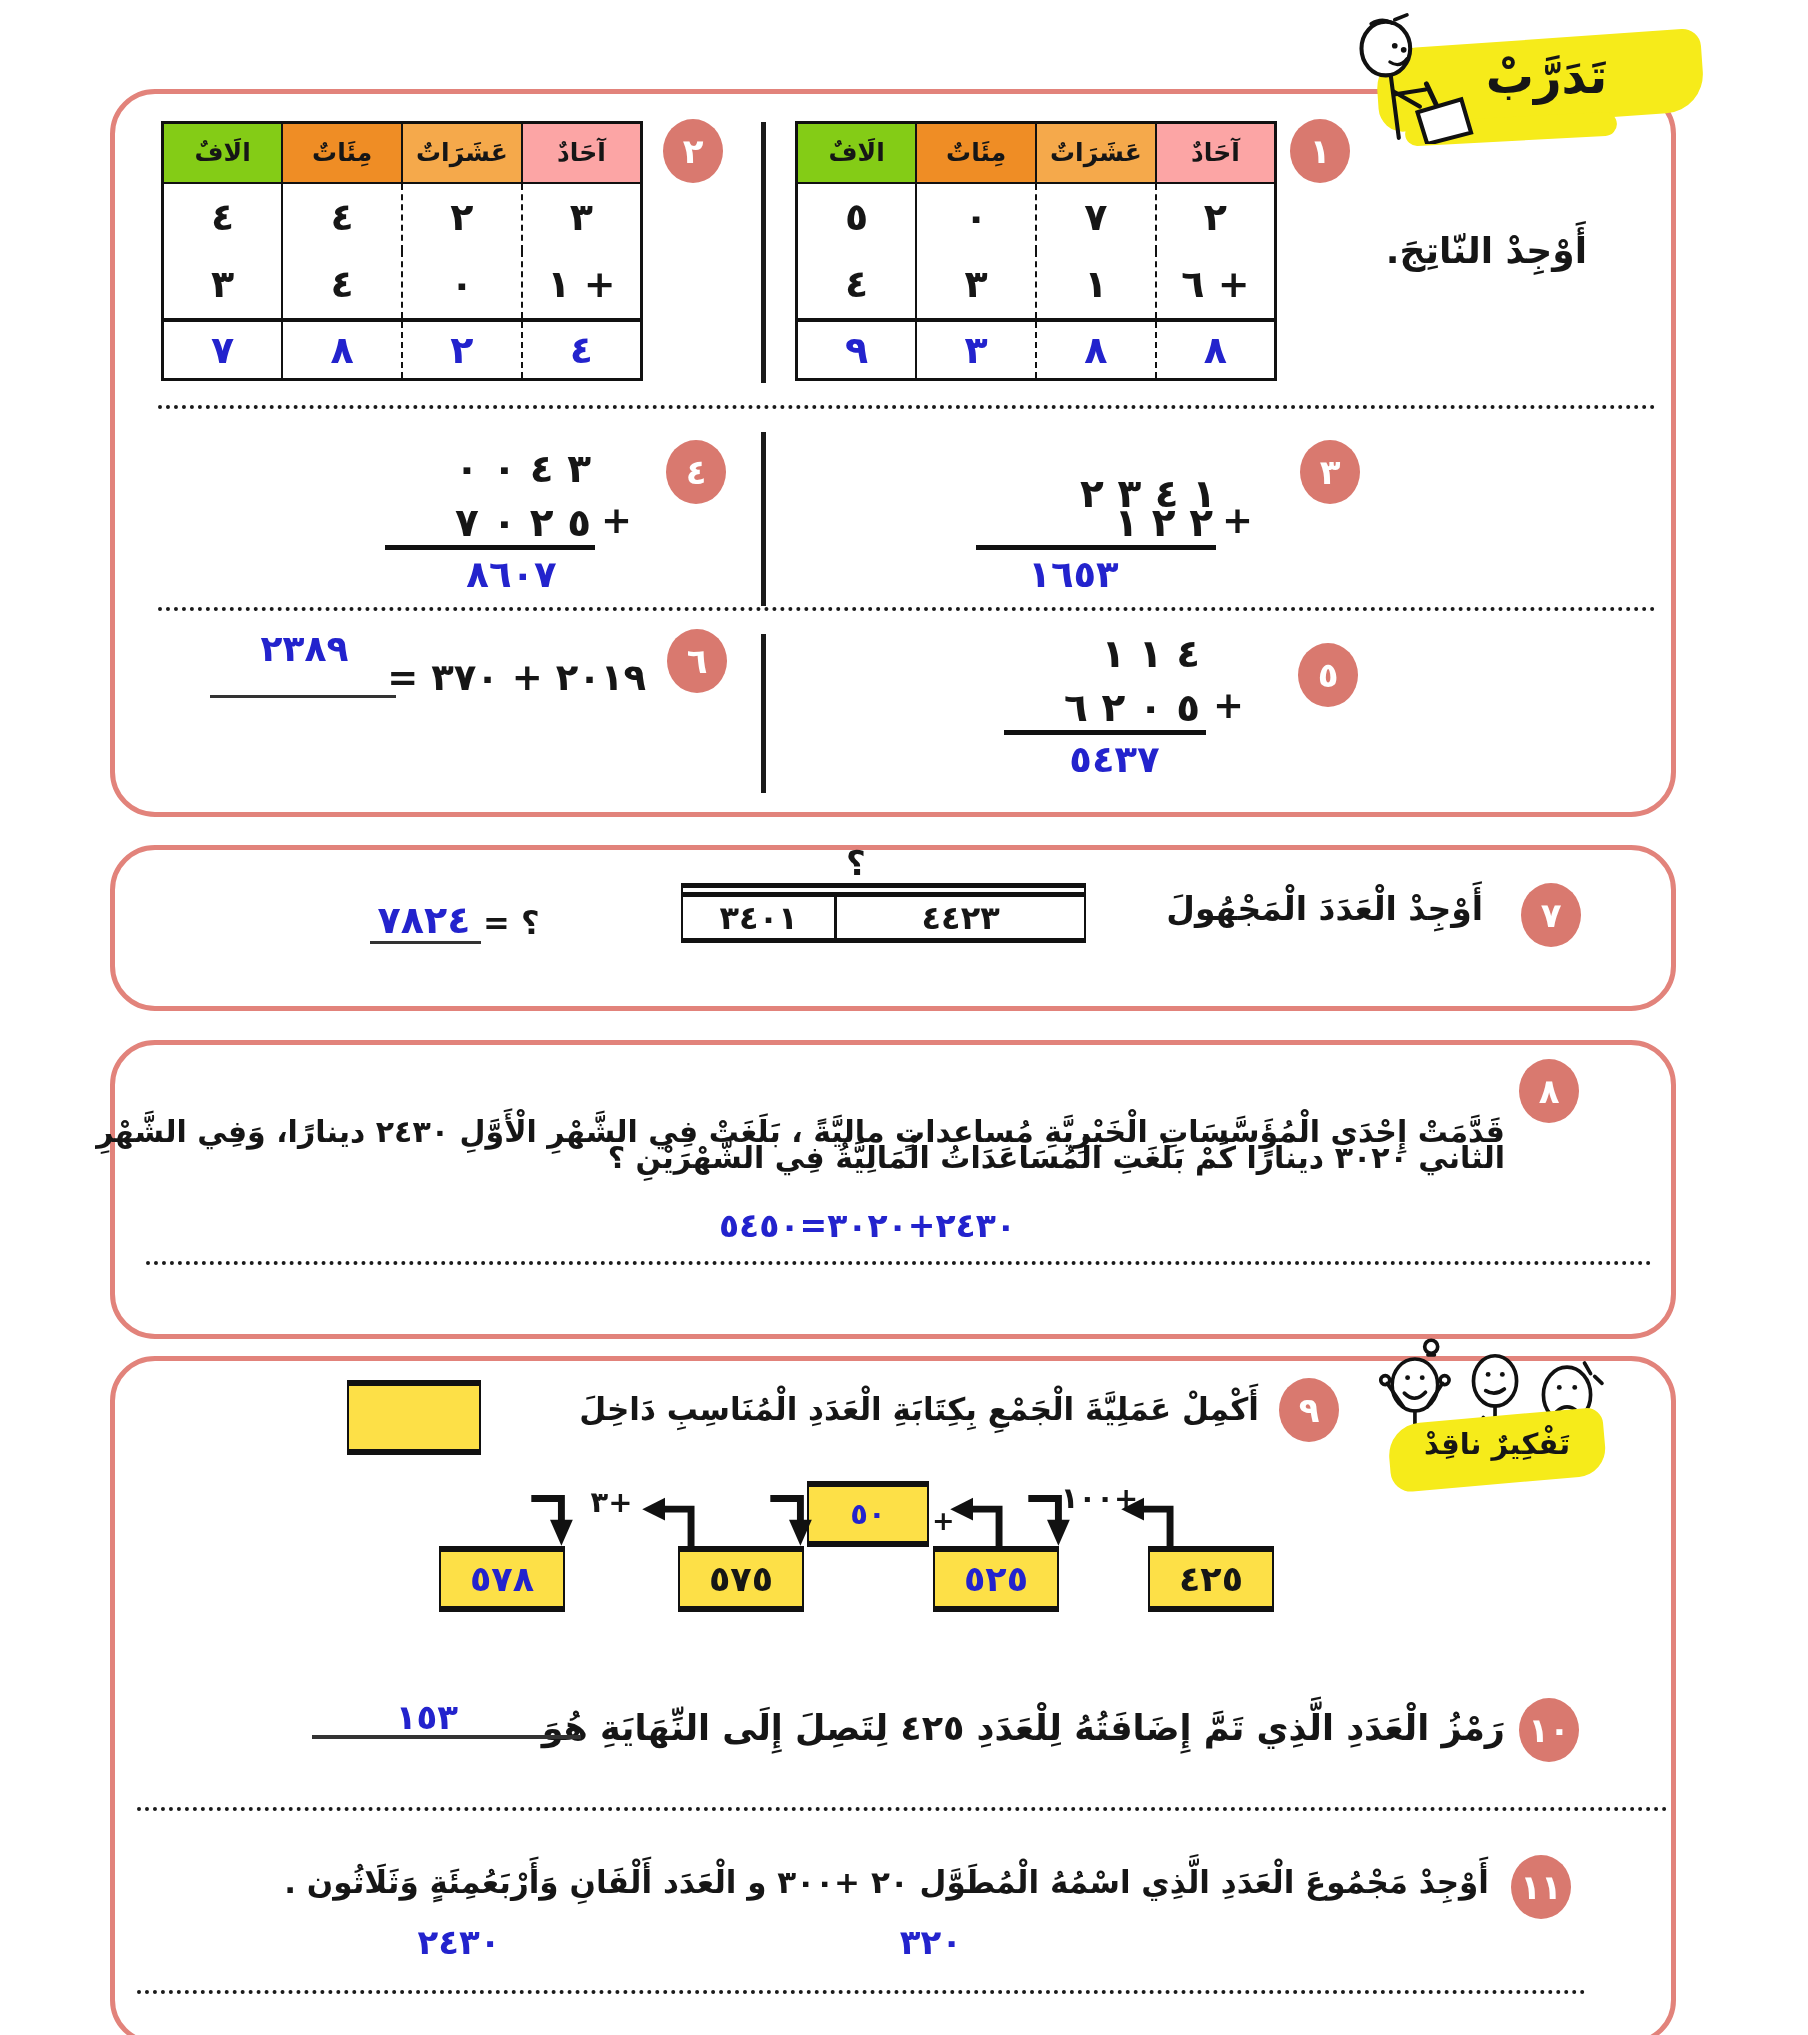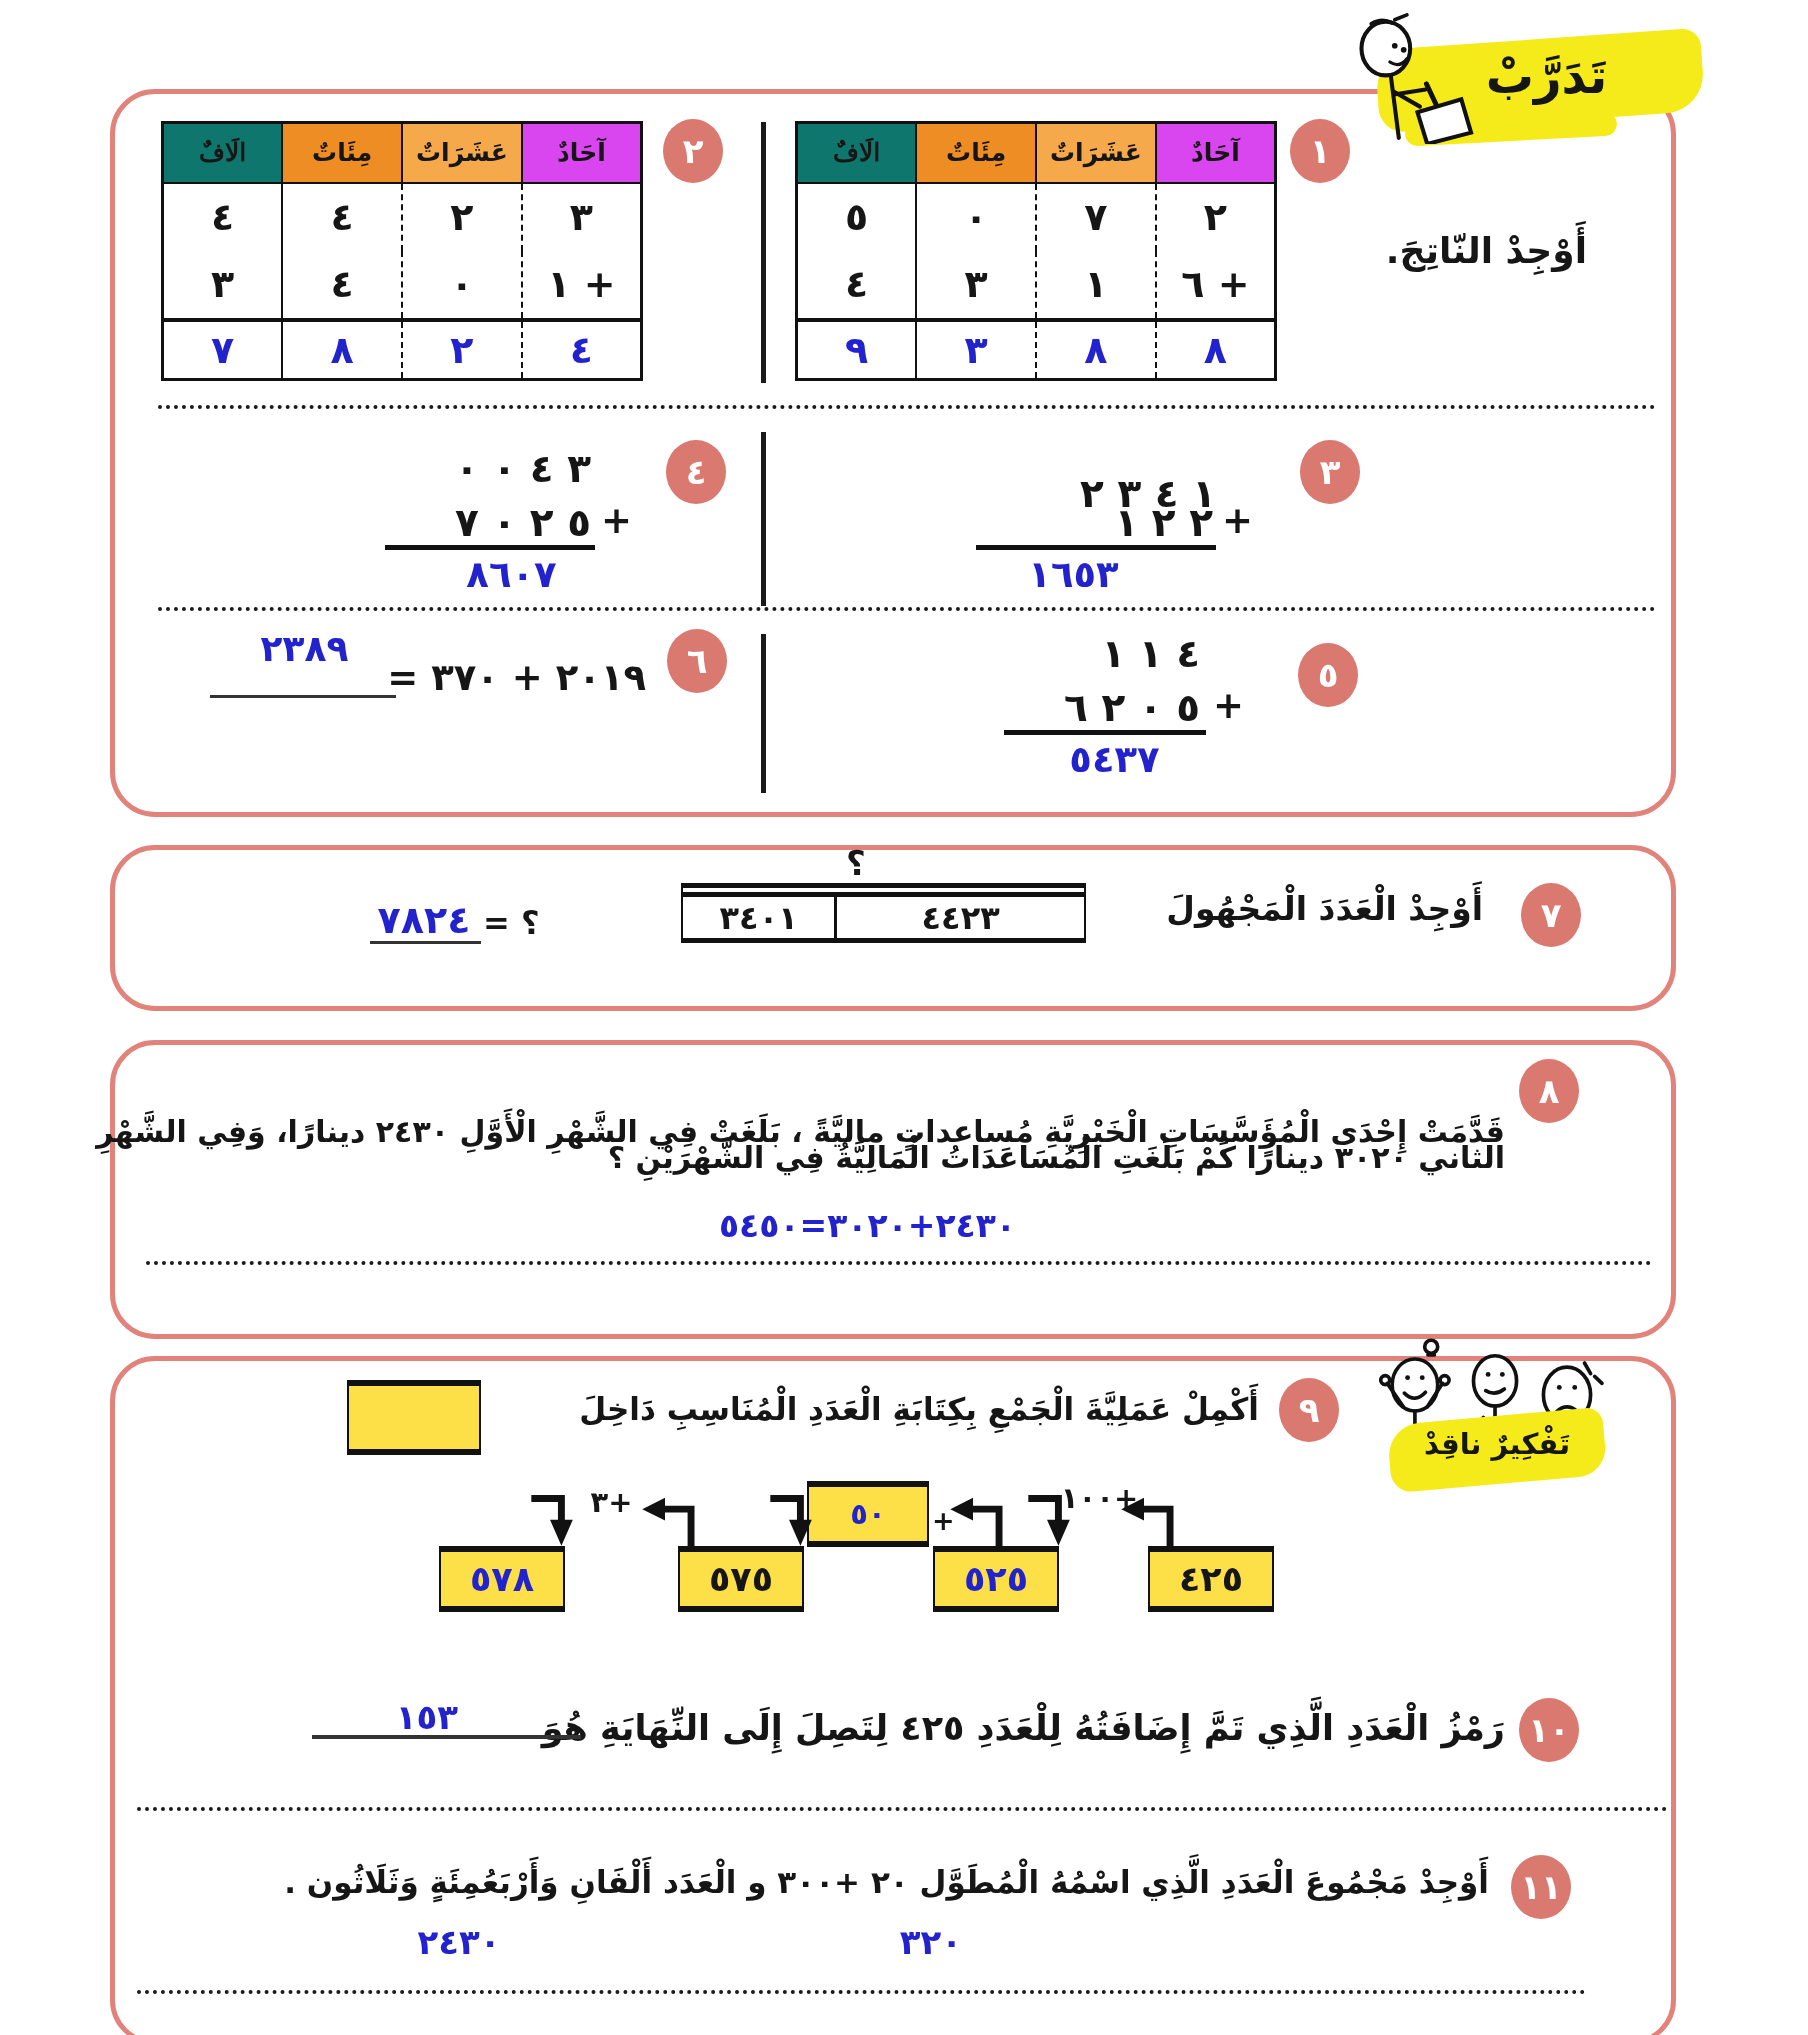--- a/index.html
+++ b/index.html
@@ -17,24 +17,24 @@
   .blue{color:#2323CD;}
   
   .pv{position:absolute;width:482px;border:3.3px solid #111;border-collapse:collapse;direction:rtl;
       text-align:center;background:#fff;table-layout:fixed;}
   .pv td{border-left:2.4px solid #111;padding:0;}
   .pv .hdr td{height:60px;font-size:25px;font-weight:bold;border-bottom:2.8px solid #111;}
   .pv .r1 td{height:68px;font-size:38px;font-weight:bold;}
   .pv .r2 td{height:69px;font-size:38px;font-weight:bold;}
   .pv .res td{height:60px;font-size:38px;font-weight:bold;border-top:4.1px solid #111;color:#2323CD;}
   .pv td.ones-d,.pv td.tens-d{border-left-style:dashed;border-left-width:2px;}
-  .h-ones{background:#d946ef;}
+  .h-ones{background:#fca5a5;}
   .h-tens{background:#F5A94B;}
   .h-hund{background:#EF8D25;}
-  .h-thou{background:#0f766e;font-family:Liberation Serif, serif;}
+  .h-thou{background:#84cc16;}
   
   .vrow{position:absolute;font-size:39px;font-weight:bold;letter-spacing:7.3px;direction:rtl;white-space:nowrap;}
   .vrule{position:absolute;height:4.5px;background:#111;}
   .vres{position:absolute;font-size:37px;font-weight:bold;color:#2323CD;text-align:center;letter-spacing:1.6px;}
   .vplus{position:absolute;font-size:37px;font-weight:bold;}
   
   .vbox{position:absolute;border:2.4px solid #111;border-top-width:6.5px;border-bottom-width:6.5px;
         background:#fde047;display:flex;align-items:center;justify-content:center;
         font-size:35px;font-weight:bold;}
   .brush{position:absolute;background:#F6EB1A;}

